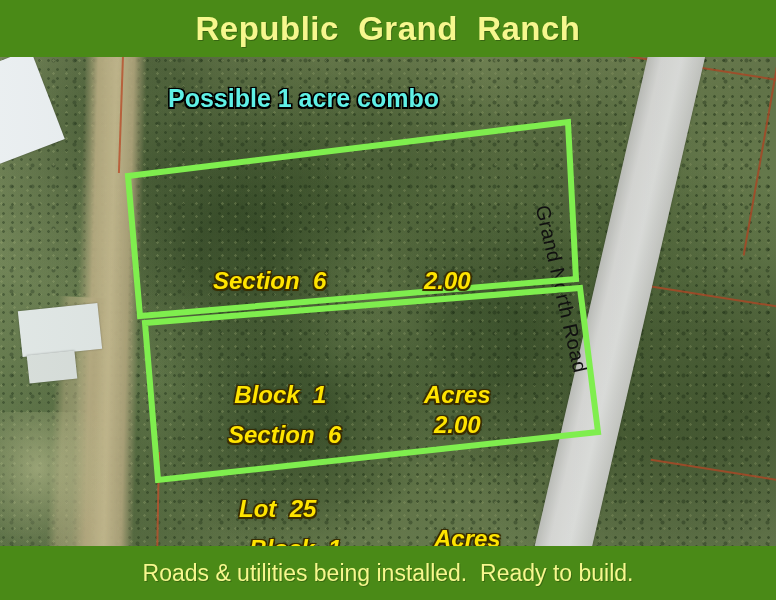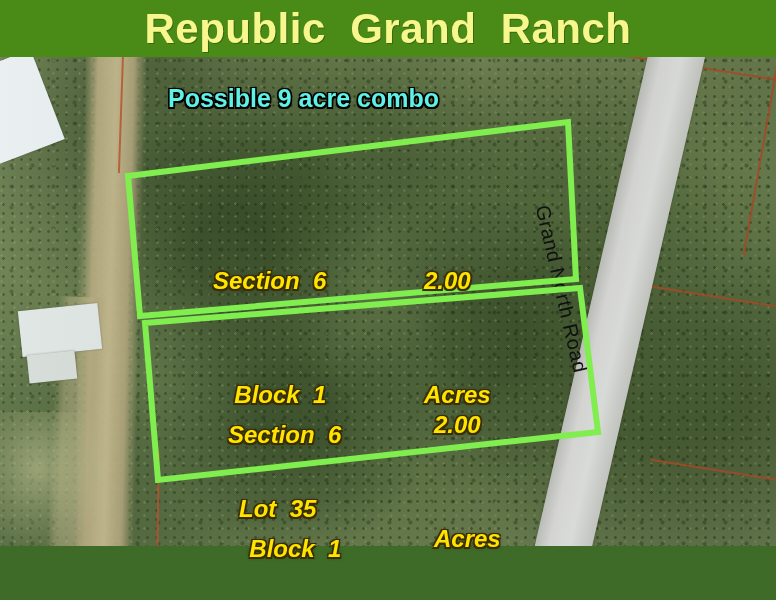--- a/index.html
+++ b/index.html
@@ -25,21 +25,21 @@
     display: flex;
     align-items: center;
     justify-content: center;
     z-index: 40;
   }
   #header-banner { top: 0; height: 57px; }
   #footer-banner { top: 546px; height: 54px; }
 
   #header-title {
     color: #f7f78e;
-    font-size: 42px;
+    font-size: 33px;
     font-weight: bold;
     letter-spacing: 0.5px;
     white-space: pre;
     text-shadow: 1px 1px 0 rgba(0,0,0,0.25);
   }
   #footer-text {
     color: #f7f78e;
     font-size: 23px;
     font-weight: normal;
     white-space: pre;
@@ -241,40 +241,43 @@
 
     <div id="paved-road"></div>
     <div id="paved-road-label">Grand North Road</div>
   </div>
 
   <svg id="parcel-svg" viewBox="0 0 776 600">
     <polygon class="parcel-outline" points="128,176 568,122 576,279 140,316"></polygon>
     <polygon class="parcel-outline" points="145,323 580,288 598,432 158,480"></polygon>
   </svg>
 
-  <div id="subtitle">Possible 9 acre combo</div>
+  <div id="subtitle">Possible 1 acre combo</div>
 
   <div class="parcel-label" id="lot25-id">
     <span class="r">Section  6</span>
     <span class="r indent1">Block  1</span>
-    <span class="r indent2">Lot  35</span>
+    <span class="r indent2">Lot  25</span>
   </div>
   <div class="parcel-label" id="lot25-area">
     <span class="r">2.00</span>
     <span class="r">Acres</span>
   </div>
 
   <div class="parcel-label" id="lot24-id">
     <span class="r">Section  6</span>
     <span class="r indent1">Block  1</span>
     
   </div>
   <div class="parcel-label" id="lot24-area">
     <span class="r">2.00</span>
     <span class="r">Acres</span>
   </div>
 
   <div class="banner" id="header-banner">
     <div id="header-title">Republic  Grand  Ranch</div>
   </div>
 
+  <div class="banner" id="footer-banner">
+    <div id="footer-text">Roads &amp; utilities being installed.  Ready to build.</div>
+  </div>
 
 </div>
 
 </body></html>

